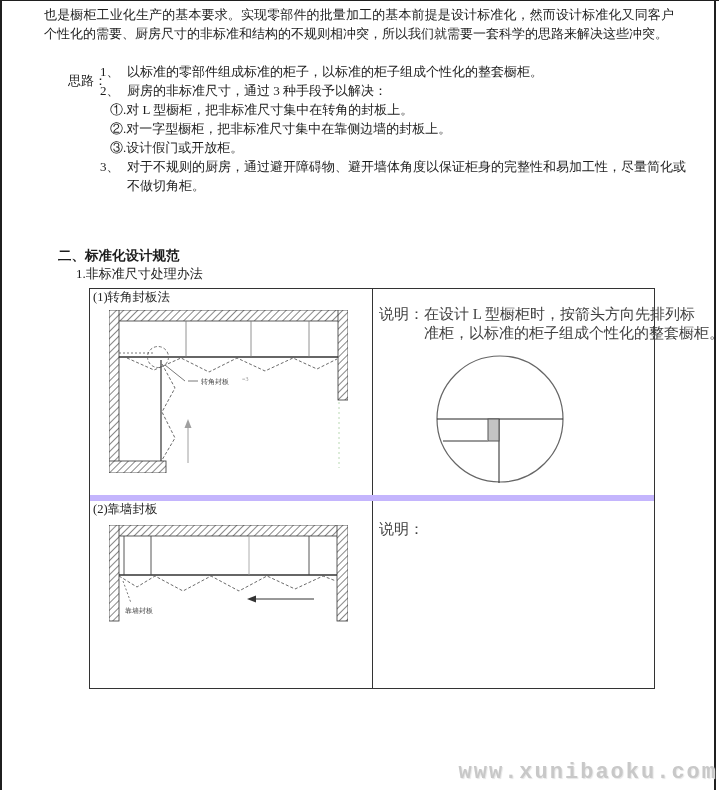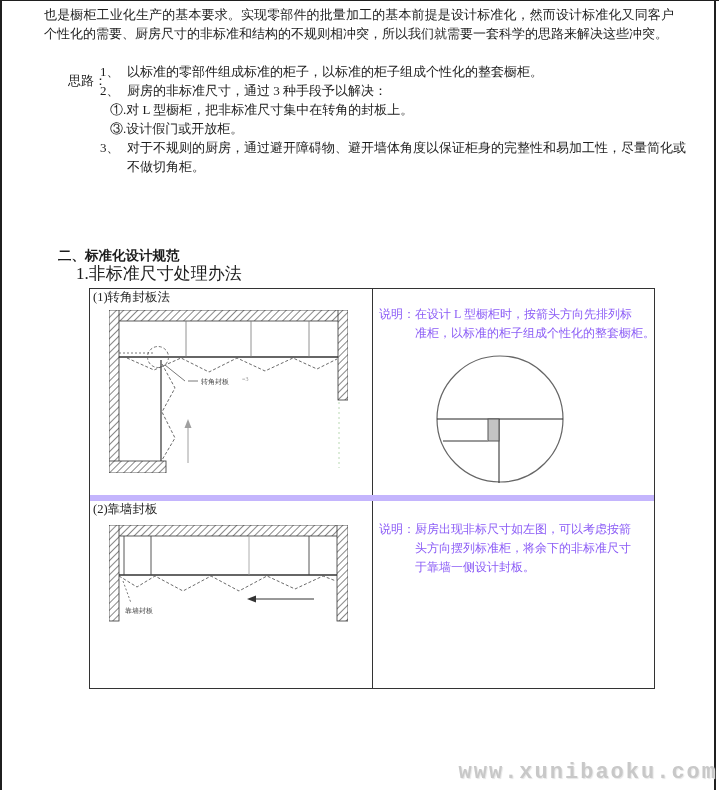--- a/index.html
+++ b/index.html
@@ -34,21 +34,21 @@
   .li .li-text{flex:none;}
   .li .li-text.wide{width:564px;}
   .sub{margin-left:10px;}
 
   .section-title{
     position:absolute;left:58px;top:246px;
     font-size:13.5px;font-weight:bold;line-height:19px;
   }
   .subsection-title{
     position:absolute;left:76px;top:264px;
-    font-size:17px;line-height:19px;
+    font-size:13px;line-height:19px;
   }
 
   .tbl{
     position:absolute;left:89px;top:288px;width:566px;
     border:1px solid #333;box-sizing:border-box;background:#fff;
   }
   .trow{display:flex;}
   .trow + .trow{border-top:6px solid #c4b5fd;}
   .trow1{height:206px;}
   .trow2{height:187px;}
@@ -58,21 +58,21 @@
   .diagram-title{
     position:absolute;left:3px;top:1px;
     font-size:12.5px;line-height:14px;color:#222;
   }
   .plan-svg{position:absolute;}
   .plan-a{left:19px;top:21px;}
   .plan-b{left:19px;top:24px;}
   .detail-svg{position:absolute;left:62px;top:64px;}
 
   .note{
-    display:flex;font-size:12px;line-height:19px;color:#8b5cf6;
+    display:flex;font-size:15px;line-height:19px;color:#404040;
   }
   .note-1{padding:16px 0 0 6px;}
   .note-2{padding:19px 0 0 6px;}
   .note-label{flex:none;}
   .note-lines div{white-space:nowrap;}
 
   .watermark{
     position:absolute;right:2px;top:760px;
     font-family:Liberation Mono, monospace;
     font-weight:bold;font-size:22px;letter-spacing:2px;
@@ -94,20 +94,21 @@
   <div class="list">
     <div class="li">
       <span class="num">1、</span>
       <span class="li-text">以标准的零部件组成标准的柜子，以标准的柜子组成个性化的整套橱柜。</span>
     </div>
     <div class="li">
       <span class="num">2、</span>
       <span class="li-text">厨房的非标准尺寸，通过 3 种手段予以解决：</span>
     </div>
     <div class="sub">①.对 L 型橱柜，把非标准尺寸集中在转角的封板上。</div>
+    <div class="sub">②.对一字型橱柜，把非标准尺寸集中在靠侧边墙的封板上。</div>
     <div class="sub">③.设计假门或开放柜。</div>
     <div class="li">
       <span class="num">3、</span>
       <span class="li-text wide">对于不规则的厨房，通过避开障碍物、避开墙体角度以保证柜身的完整性和易加工性，尽量简化或不做切角柜。</span>
     </div>
   </div>
 
   <div class="section-title">二、标准化设计规范</div>
   <div class="subsection-title">1.非标准尺寸处理办法</div>
 
@@ -183,25 +184,20 @@
           <polyline points="10,51 28,62 46,51 74,66 102,51 130,66 158,51 186,64 214,51 227,56" fill="none" stroke="#444" stroke-width="0.8" stroke-dasharray="3 2"></polyline>
           <path d="M14,56 L22,78" stroke="#555" stroke-width="0.8" fill="none" stroke-dasharray="2 2"></path>
           <text x="16" y="88" font-size="7" fill="#444">靠墙封板</text>
           <line x1="146" y1="74" x2="205" y2="74" stroke="#333" stroke-width="1"></line>
           <polygon points="138,74 147,70.5 147,77.5" fill="#333"></polygon>
         </svg>
       </div>
       <div class="tcell right">
         <div class="note note-2">
           <span class="note-label">说明：</span>
-          <span class="note-lines">
-            <div>厨房出现非标尺寸如左图，可以考虑按箭</div>
-            <div>头方向摆列标准柜，将余下的非标准尺寸</div>
-            <div>于靠墙一侧设计封板。</div>
-          </span>
         </div>
       </div>
     </div>
 
   </div>
 
   <div class="watermark">www.xunibaoku.com</div>
 </div>
 
 </body></html>

